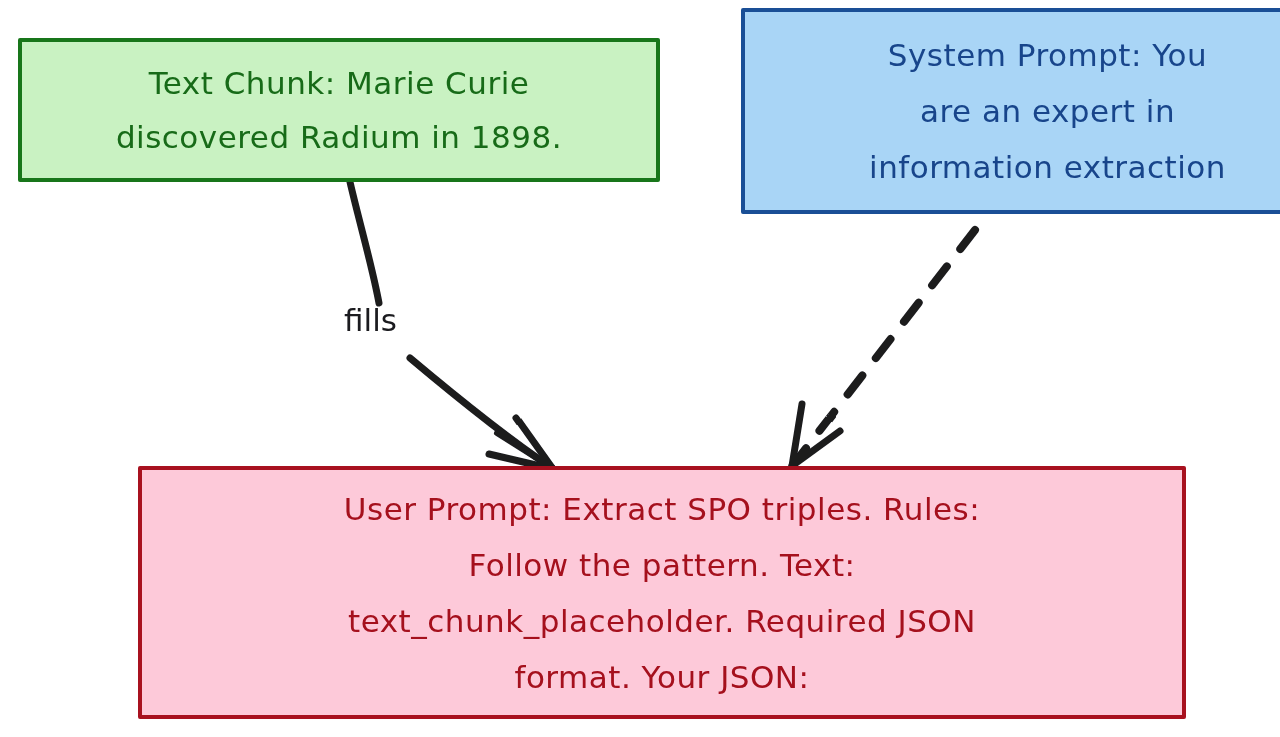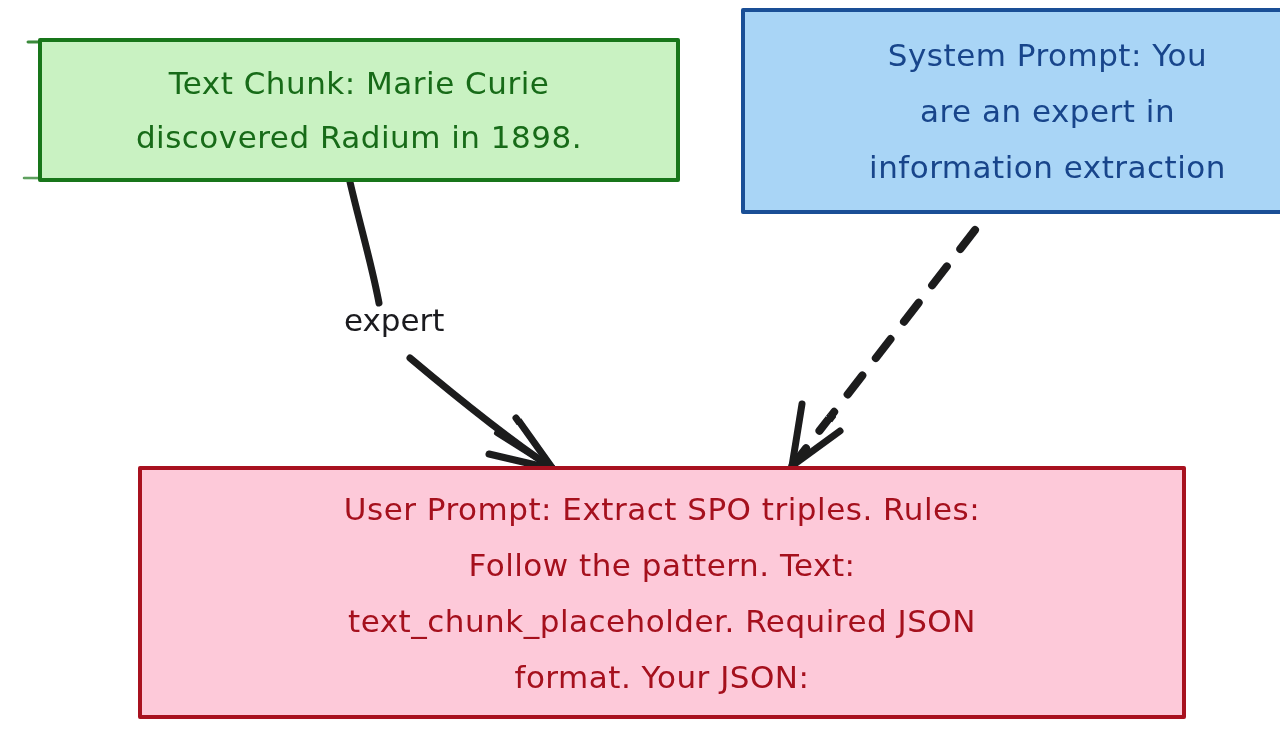--- a/index.html
+++ b/index.html
@@ -38,21 +38,20 @@
 
   
   #node-text-chunk {
     left: 18px;
     top: 38px;
     width: 642px;
     height: 144px;
     background: #c9f2c2;
     border: 4px solid #18761a;
     border-radius: 2px;
-    margin-left: 20px;
   }
   #node-text-chunk .node-label {
     color: #176b18;
     font-size: 31px;
     line-height: 54px;
     font-family: "DejaVu Sans", sans-serif;
     font-weight: 400;
   }
 
   
@@ -149,13 +148,13 @@
 information extraction</span>
 </div>
 
 <div class="node" id="node-user-prompt">
   <span class="node-label">User Prompt: Extract SPO triples. Rules:
 Follow the pattern. Text:
 text_chunk_placeholder. Required JSON
 format. Your JSON:</span>
 </div>
 
-<div class="edge-label" id="edge-label-fills">expert</div>
+<div class="edge-label" id="edge-label-fills">fills</div>
 
 </body></html>

